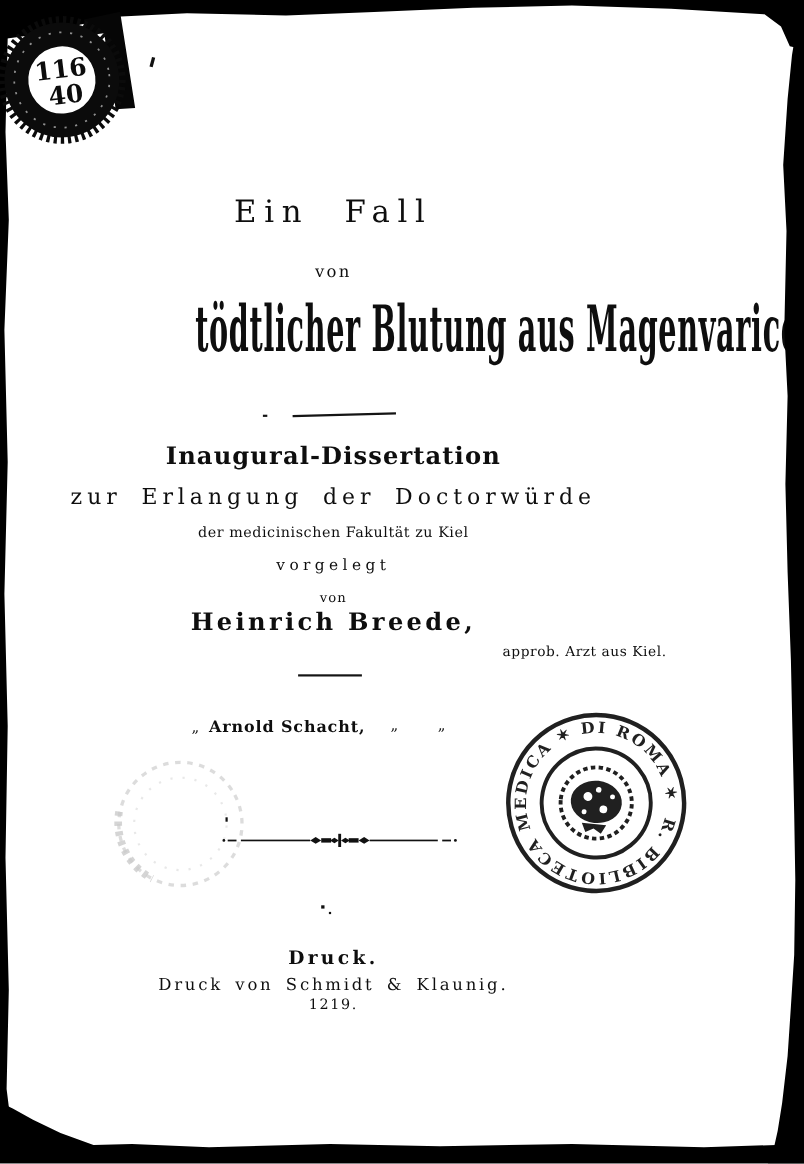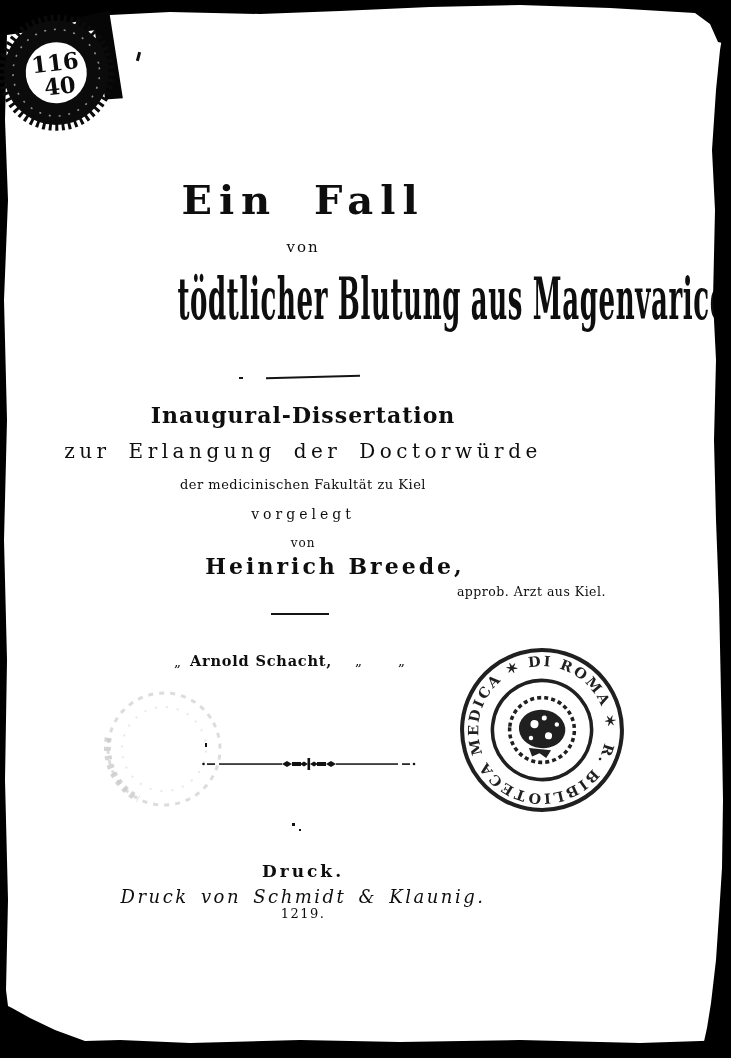--- a/index.html
+++ b/index.html
@@ -6,34 +6,34 @@
   .page{
     position:relative;width:731px;height:1058px;margin:0 auto;
     background:#ffffff;overflow:hidden;
     font-family:"DejaVu Serif","Liberation Serif",serif;
     color:#0e0e0e;
   }
   
   .frame{position:absolute;left:0;top:0;width:731px;height:1058px;z-index:5;pointer-events:none;}
   
   .cline{position:absolute;left:0;width:606px;text-align:center;white-space:nowrap;}
-  .t-main{top:176px;font-size:40px;font-weight:bold;letter-spacing:7px;word-spacing:16px;}
+  .t-main{top:176px;font-size:28px;font-weight:normal;letter-spacing:7px;word-spacing:16px;}
   .t-von1{top:238px;font-size:15px;letter-spacing:2px;}
   .t-sub{top:265px;height:70px;line-height:70px;}
   .t-sub .stretch{display:inline-block;font-size:42px;font-weight:bold;letter-spacing:1px;transform:scale(0.62,1.38);}
   .t-diss{top:402px;font-size:22px;font-weight:bold;letter-spacing:1px;}
   .t-degree{top:439px;font-size:20px;letter-spacing:4.5px;word-spacing:7px;}
   .t-fac{top:477px;font-size:13px;letter-spacing:0.5px;text-align:center;}
   .t-vorg{top:506px;font-size:14px;letter-spacing:4px;}
   .t-von2{top:536px;font-size:12px;letter-spacing:1px;}
-  .t-author{top:553px;font-size:22px;font-weight:bold;letter-spacing:3px;padding-left:32px;}
+  .t-author{top:553px;font-size:22px;font-weight:bold;letter-spacing:3px;}
   .t-authsub{top:584px;font-size:12.5px;letter-spacing:0.5px;text-align:right;}
   .t-opph{top:629px;font-size:15px;letter-spacing:5px;}
   .t-kiel{top:861px;font-size:17px;font-weight:bold;letter-spacing:3px;}
-  .t-printer{top:886px;font-size:18px;letter-spacing:2.5px;word-spacing:4px;font-style:italic;}
+  .t-printer{top:886px;font-size:15px;letter-spacing:2.5px;word-spacing:4px;}
   .t-year{top:906px;font-size:13px;letter-spacing:1.5px;}
   
   .opponents{position:absolute;left:160px;top:652px;font-size:13.5px;z-index:3;}
   .opp-row{position:relative;height:17px;white-space:nowrap;}
   .opp-name{font-weight:bold;font-size:14.5px;letter-spacing:0.8px;margin-left:9px;}
   .opp-suffix{margin-left:8px;}
   .opp-prefix2{margin-left:14px;}
   .opp-mark{position:absolute;top:0;}
   
   .rule{position:absolute;height:2px;background:#141414;z-index:3;}

